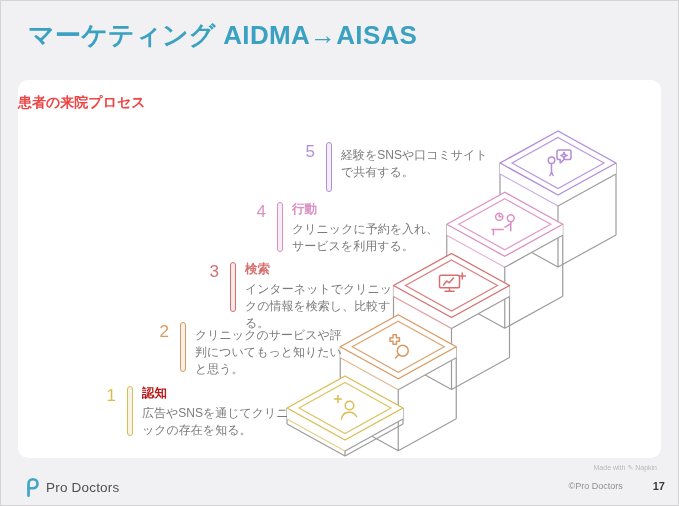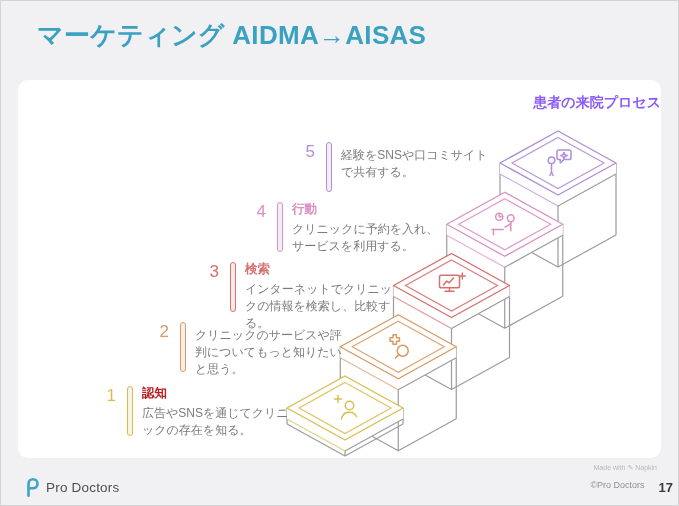--- a/index.html
+++ b/index.html
@@ -1,39 +1,39 @@
 <!DOCTYPE html>
 <html><head>
 <meta charset="utf-8">
 <style>
   html,body{margin:0;padding:0}
   body{width:679px;height:506px;background:#f1f1f3;position:relative;overflow:hidden;
        font-family:"Liberation Sans","DejaVu Sans",sans-serif}
   .slide{position:absolute;inset:0;box-shadow:inset 0 0 0 1px #d4d4d6}
-  .slide-title{position:absolute;left:37px;top:18px;margin:0;font-size:26px;font-weight:bold;
+  .slide-title{position:absolute;left:28px;top:18px;margin:0;font-size:26px;font-weight:bold;
        color:#3BA1C1;letter-spacing:.3px}
   .card{position:absolute;left:18px;top:80px;width:643px;height:378px;background:#fff;
        border-radius:10px;z-index:1}
-  .card-heading{position:absolute;top:14px;left:0;width:100%;text-align:right;
-       font-size:14px;font-weight:bold;color:#8b5cf6}
+  .card-heading{position:absolute;top:14px;left:0;width:100%;text-align:left;
+       font-size:14px;font-weight:bold;color:#ef4444}
   #stairs{position:absolute;left:0;top:0;width:679px;height:506px;z-index:2;pointer-events:none}
   .step-block{position:absolute;display:flex;align-items:flex-start;z-index:3}
   .step-number{font-size:17px;line-height:1;width:15px;text-align:right;margin-right:11px;margin-top:1px}
   .step-bar{width:4px;height:48px;border:1.5px solid;border-radius:4px;margin-right:9px;flex:none}
   .step-text{display:flex;flex-direction:column}
   .step-title{font-size:12.5px;font-weight:bold;line-height:1;margin-top:1px}
   .step-desc{font-size:12px;color:#7b7b7b;line-height:1.42;width:158px;margin-top:5px}
   .footer-left{position:absolute;left:24px;top:477px;display:flex;align-items:center;z-index:3}
   .brand-mark{width:15px;height:21px;margin-right:7px}
   .brand-name{font-size:13.5px;font-weight:normal;color:#4f4f4f;letter-spacing:.2px}
   .made-with{position:absolute;right:22px;top:464px;font-size:7px;color:#b9b9b9;z-index:3}
   .pen{font-size:7px;color:#b9b9b9}
-  .copyright{position:absolute;right:6px;top:480px;z-index:3;display:flex;align-items:flex-start;
+  .copyright{position:absolute;right:14px;top:480px;z-index:3;display:flex;align-items:center;
        font-size:9px;color:#8f8f8f}
-  .page-num{font-size:13px;font-weight:bold;color:#3c3c3c;margin-left:14px}
+  .page-num{font-size:11px;font-weight:bold;color:#3c3c3c;margin-left:30px}
 </style>
 </head>
 <body>
 
 <div class="slide">
   <h1 class="slide-title" style="color: rgb(59, 161, 193);">マーケティング AIDMA→AISAS</h1>
 
   <div class="card">
     <div class="card-heading">患者の来院プロセス</div>
   </div>

